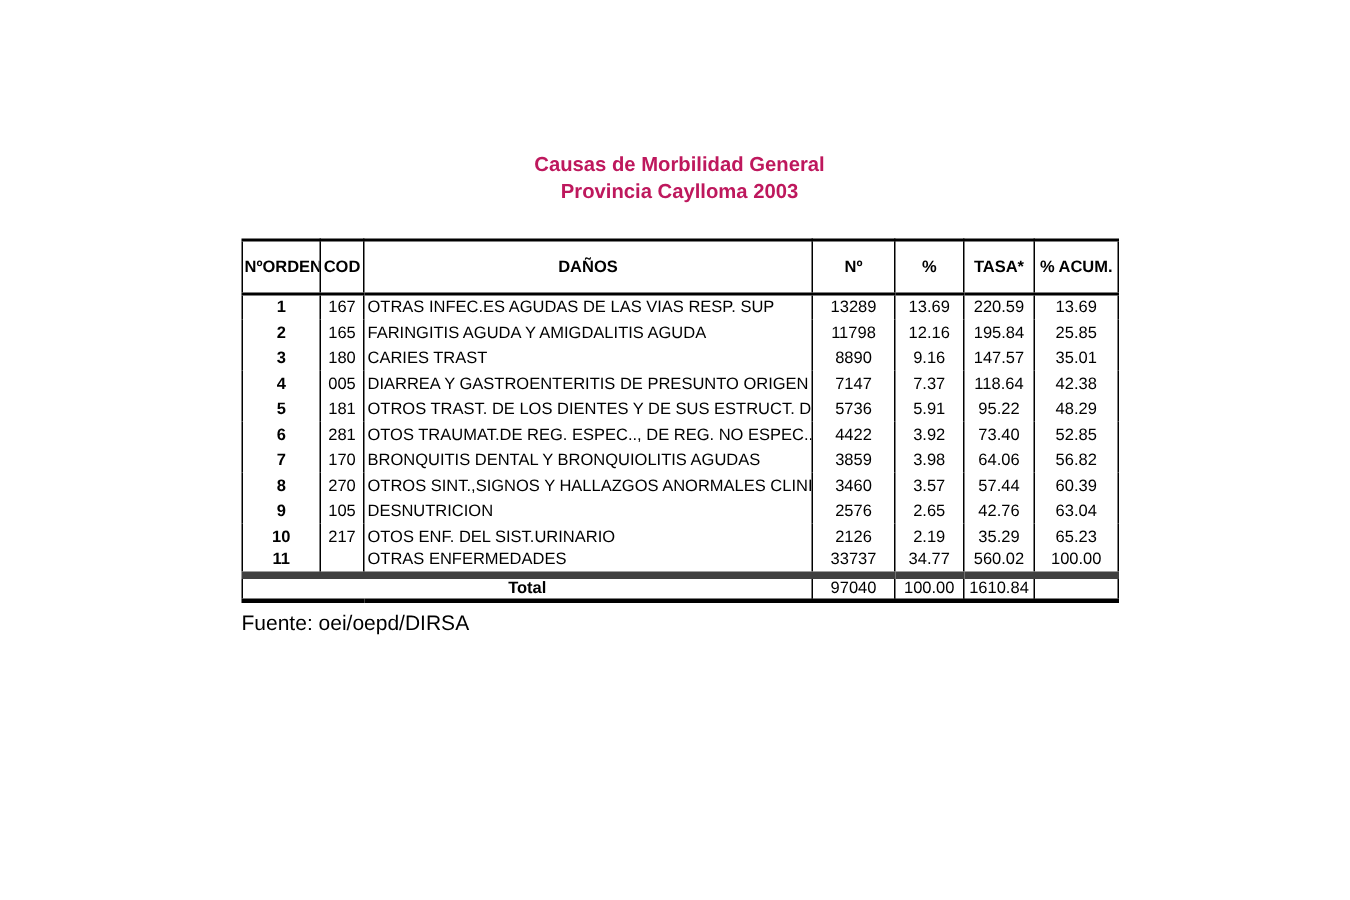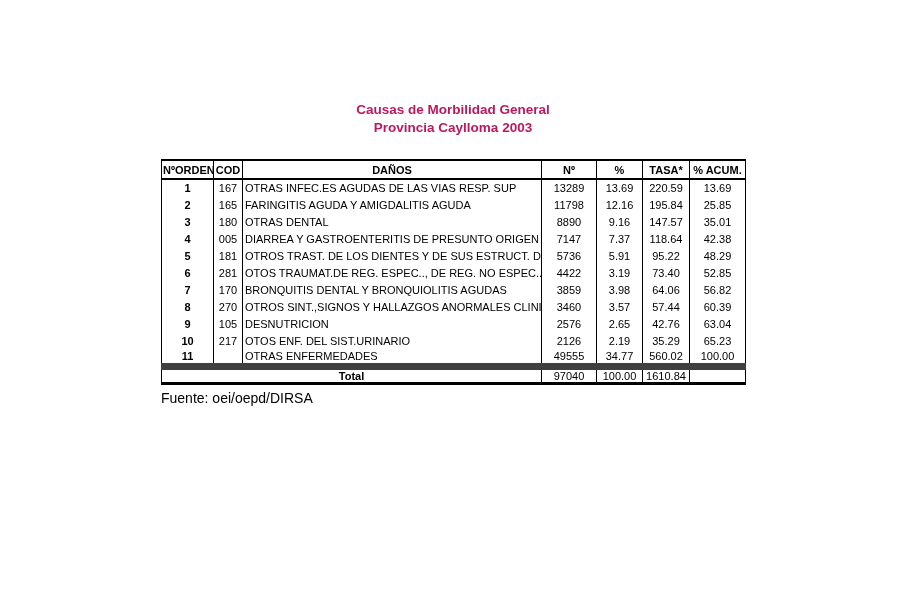--- a/index.html
+++ b/index.html
@@ -5,29 +5,29 @@
   * { margin:0; padding:0; box-sizing:border-box; }
   html,body { width:900px; height:600px; background:#ffffff; overflow:hidden;
               font-family:"Liberation Sans", sans-serif; color:#000; }
   .sheet { position:absolute; left:161px; top:101px; width:584px; }
   .title-block { text-align:center; margin-bottom:22px; }
   .title-line { font-weight:bold; font-size:13.5px; line-height:18px; color:#be185d; }
   table.morbidity { border-collapse:collapse; table-layout:fixed; width:584px;
                     font-size:11px; color:#000;
                     border-top:2px solid #000; border-bottom:3px solid #000;
                     border-left:1px solid #000; border-right:1px solid #000; }
-  thead th { font-weight:bold; text-align:center; height:19px; padding:0 1px;
+  thead th { font-weight:bold; text-align:center; height:36px; padding:0 1px;
              border-bottom:2px solid #000; overflow:hidden; white-space:nowrap; }
   th + th, td + td { border-left:1px solid #000; }
   tbody td { height:17px; padding:0 2px; overflow:hidden; white-space:nowrap; }
   td.c-orden { text-align:center; font-weight:bold; }
   td.c-cod   { text-align:center;margin-left:28px; }
   td.c-danos { text-align:left; }
   td.c-num   { text-align:center; }
-  tr.total-row td { border-top:7px solid #404040; height:17px; font-size:11px; }
+  tr.total-row td { border-top:5px solid #404040; height:17px; font-size:11px; }
   tr.total-row td.t-label { font-weight:bold; text-align:center; }
   tr.total-row td.c-num { font-weight:normal; }
   .footer { margin-top:5px; font-size:14px; line-height:17px; color:#000; }
   .footer div { white-space:nowrap; }
 </style>
 </head>
 <body>
 
 <div class="sheet">
   <div class="title-block">
@@ -71,21 +71,21 @@
         <td class="c-cod">165</td>
         <td class="c-danos">FARINGITIS AGUDA Y AMIGDALITIS AGUDA</td>
         <td class="c-num">11798</td>
         <td class="c-num">12.16</td>
         <td class="c-num">195.84</td>
         <td class="c-num">25.85</td>
       </tr>
       <tr>
         <td class="c-orden">3</td>
         <td class="c-cod">180</td>
-        <td class="c-danos">OTRAS DENTAL</td>
+        <td class="c-danos">CARIES TRAST</td>
         <td class="c-num">8890</td>
         <td class="c-num">9.16</td>
         <td class="c-num">147.57</td>
         <td class="c-num">35.01</td>
       </tr>
       <tr>
         <td class="c-orden">4</td>
         <td class="c-cod">005</td>
         <td class="c-danos">DIARREA Y GASTROENTERITIS DE PRESUNTO ORIGEN INFECC</td>
         <td class="c-num">7147</td>
@@ -100,21 +100,21 @@
         <td class="c-num">5736</td>
         <td class="c-num">5.91</td>
         <td class="c-num">95.22</td>
         <td class="c-num">48.29</td>
       </tr>
       <tr>
         <td class="c-orden">6</td>
         <td class="c-cod">281</td>
         <td class="c-danos">OTOS TRAUMAT.DE REG. ESPEC.., DE REG. NO ESPEC.. Y DE</td>
         <td class="c-num">4422</td>
-        <td class="c-num">3.19</td>
+        <td class="c-num">3.92</td>
         <td class="c-num">73.40</td>
         <td class="c-num">52.85</td>
       </tr>
       <tr>
         <td class="c-orden">7</td>
         <td class="c-cod">170</td>
         <td class="c-danos">BRONQUITIS DENTAL Y BRONQUIOLITIS AGUDAS</td>
         <td class="c-num">3859</td>
         <td class="c-num">3.98</td>
         <td class="c-num">64.06</td>
@@ -144,21 +144,21 @@
         <td class="c-danos">OTOS ENF. DEL SIST.URINARIO</td>
         <td class="c-num">2126</td>
         <td class="c-num">2.19</td>
         <td class="c-num">35.29</td>
         <td class="c-num">65.23</td>
       </tr>
       <tr>
         <td class="c-orden">11</td>
         <td class="c-cod"></td>
         <td class="c-danos">OTRAS ENFERMEDADES</td>
-        <td class="c-num">49555</td>
+        <td class="c-num">33737</td>
         <td class="c-num">34.77</td>
         <td class="c-num">560.02</td>
         <td class="c-num">100.00</td>
       </tr>
       <tr class="total-row">
         <td class="t-label" colspan="3">Total</td>
         <td class="c-num">97040</td>
         <td class="c-num">100.00</td>
         <td class="c-num">1610.84</td>
         <td class="c-num"></td>

